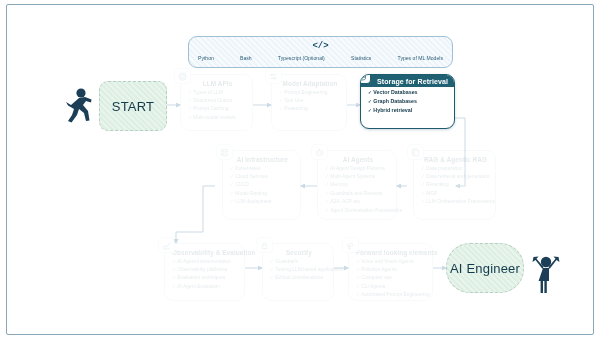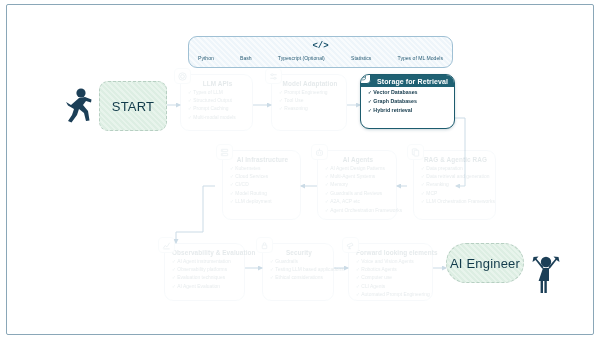--- a/index.html
+++ b/index.html
@@ -346,21 +346,21 @@
     <div class="title">Forward looking elements</div>
     <ul>
       <li><span class="chk">✓</span><span>Voice and Vision Agents</span></li>
       <li><span class="chk">✓</span><span>Robotics Agents</span></li>
       <li><span class="chk">✓</span><span>Computer use</span></li>
       <li><span class="chk">✓</span><span>CLI Agents</span></li>
       <li><span class="chk">✓</span><span>Automated Prompt Engineering</span></li>
     </ul>
   </div>
 
-  <div class="terminal" style="left:446px;top:243px;width:78px;height:40px;border-radius:24px;">
+  <div class="terminal" style="left:446px;top:243px;width:78px;height:50px;border-radius:24px;">
     <span>AI Engineer</span>
   </div>
   <div class="figure" style="left:529px;top:249px;">
     <svg width="34" height="46" viewBox="0 0 34 46">
       <circle cx="17" cy="13" r="5.2" fill="#1c3f57"></circle>
       <path d="M14 19 h6 v13 h-2.2 v12 h-2.4 v-12 h-1.4 v12 h-2.4 v-12 h-2 z" fill="#1c3f57"></path>
       <path d="M13.5 20 L6.5 11 L3.5 13 L4.5 8 L9.5 7.5 L7.5 9.8 L14.5 18 Z" fill="#1c3f57"></path>
       <path d="M20.5 20 L27.5 11 L30.5 13 L29.5 8 L24.5 7.5 L26.5 9.8 L19.5 18 Z" fill="#1c3f57"></path>
     </svg>
   </div>

